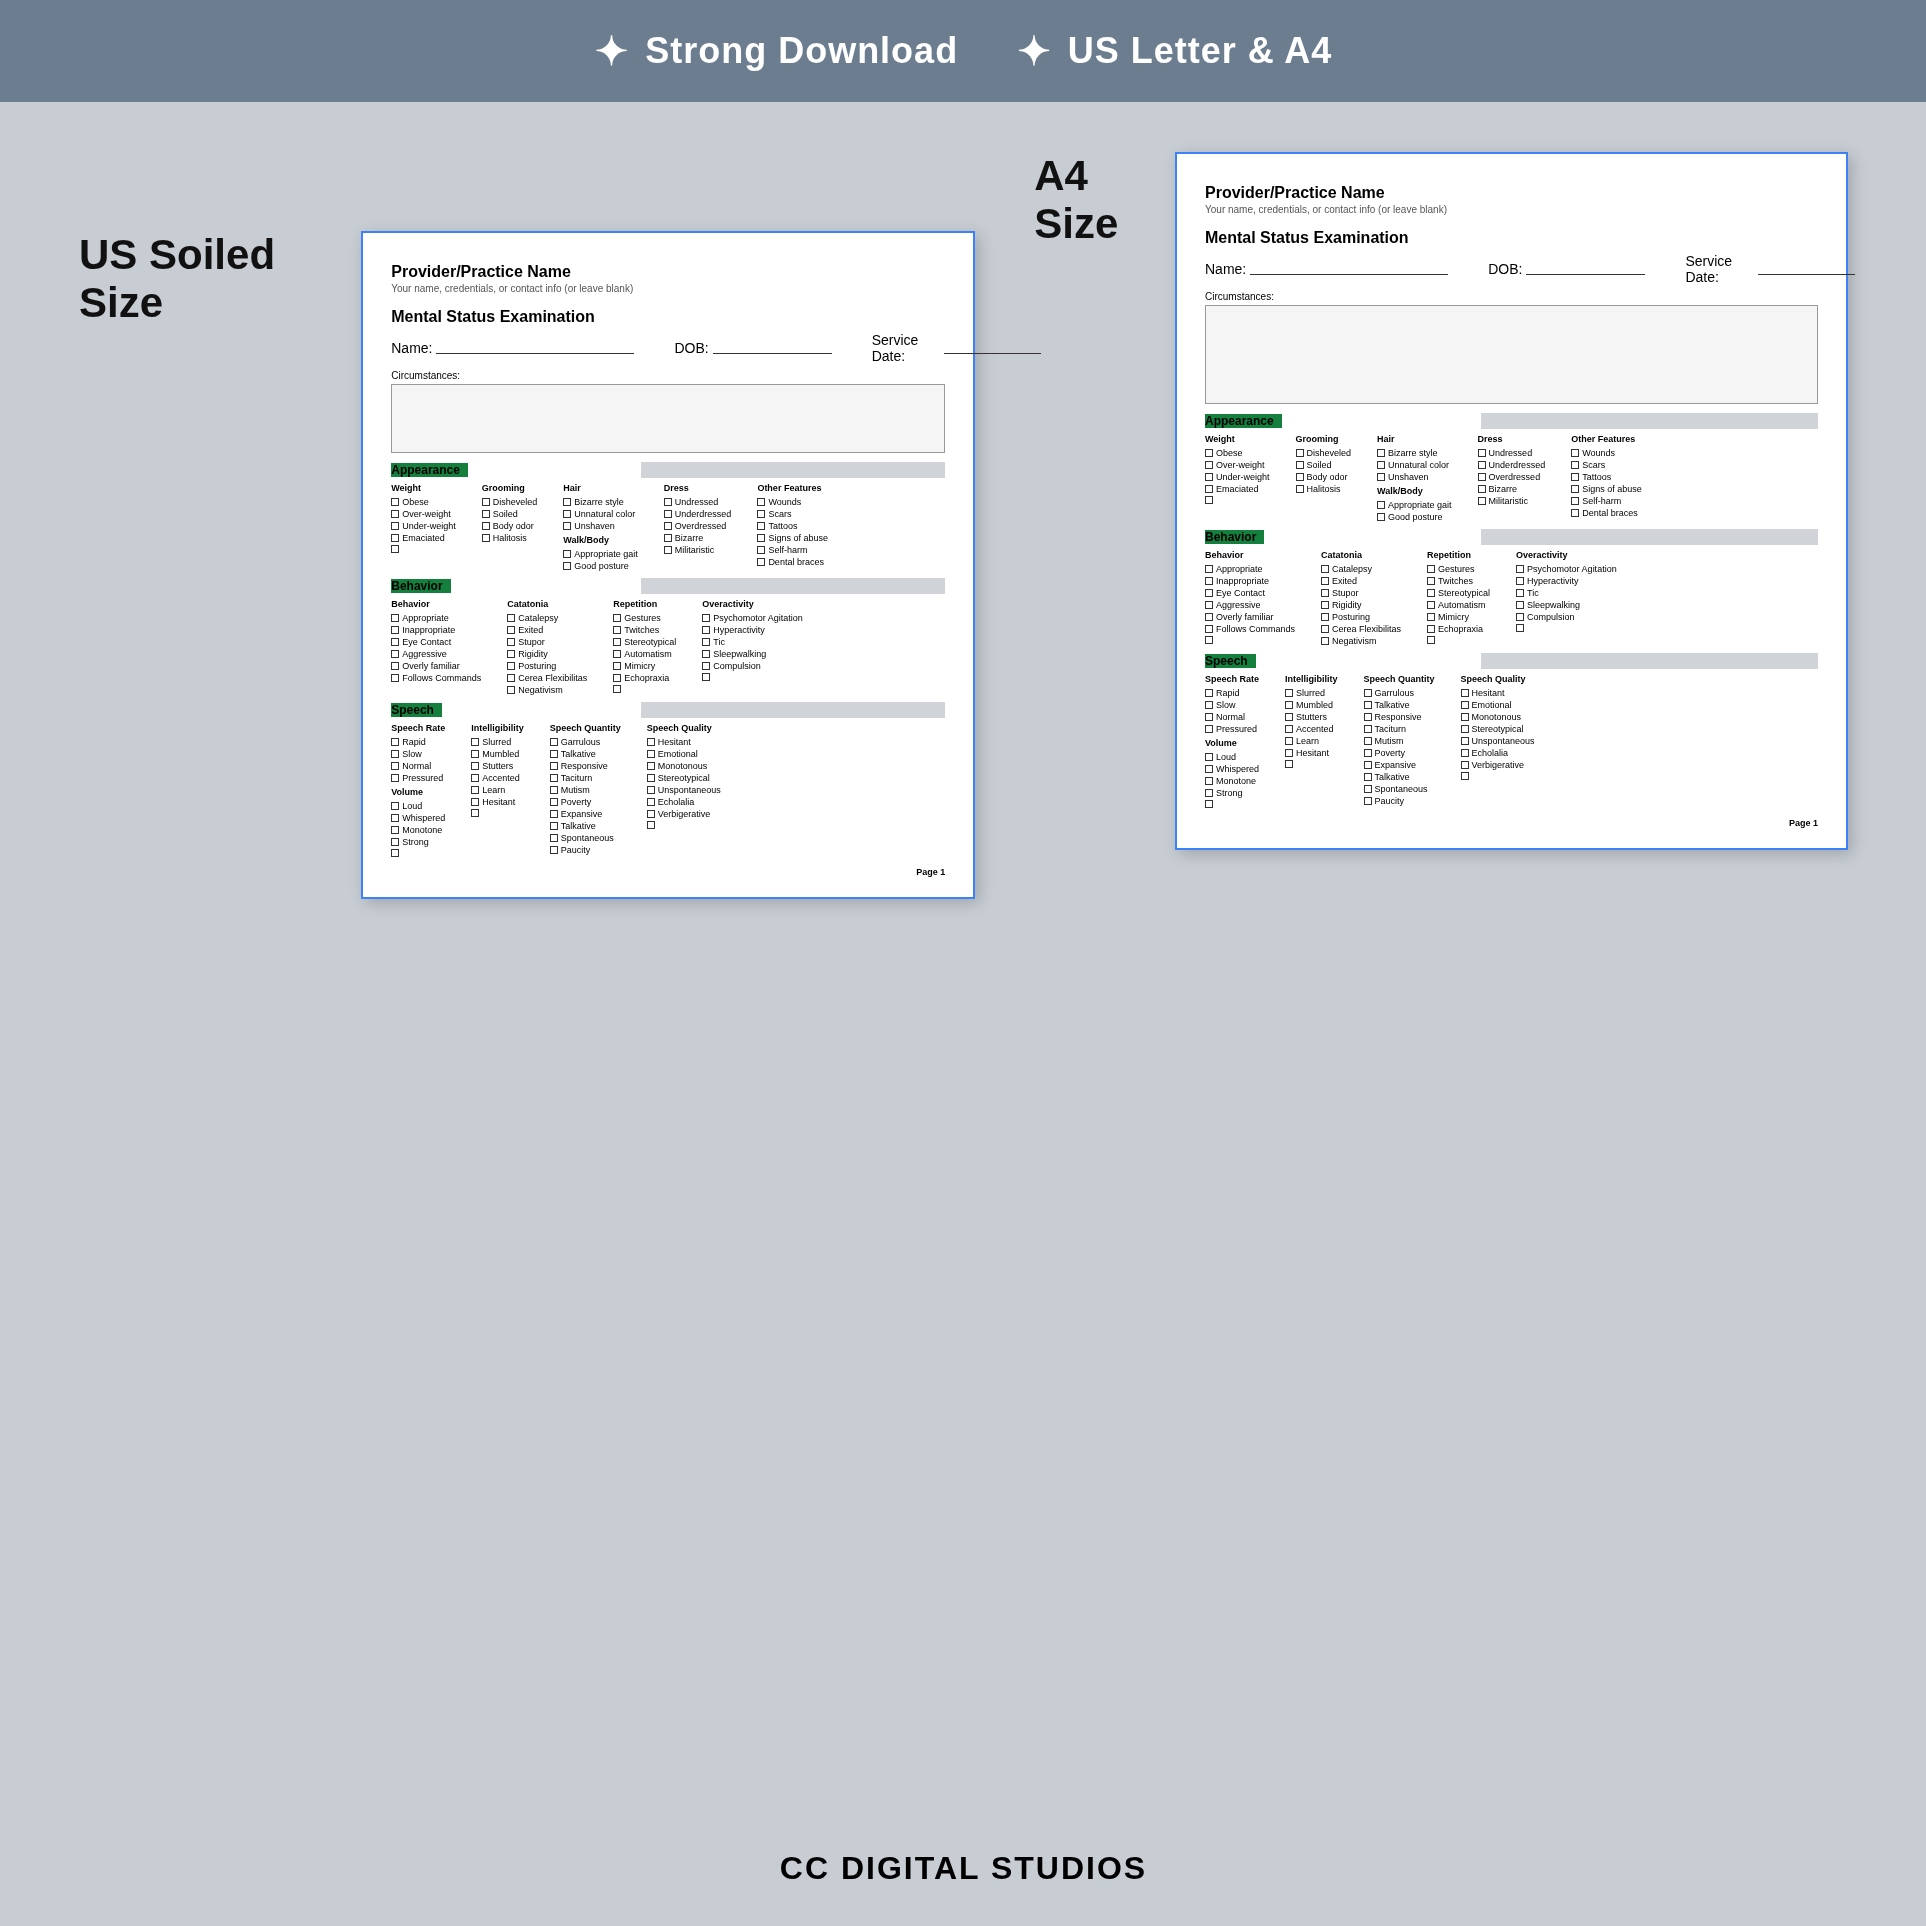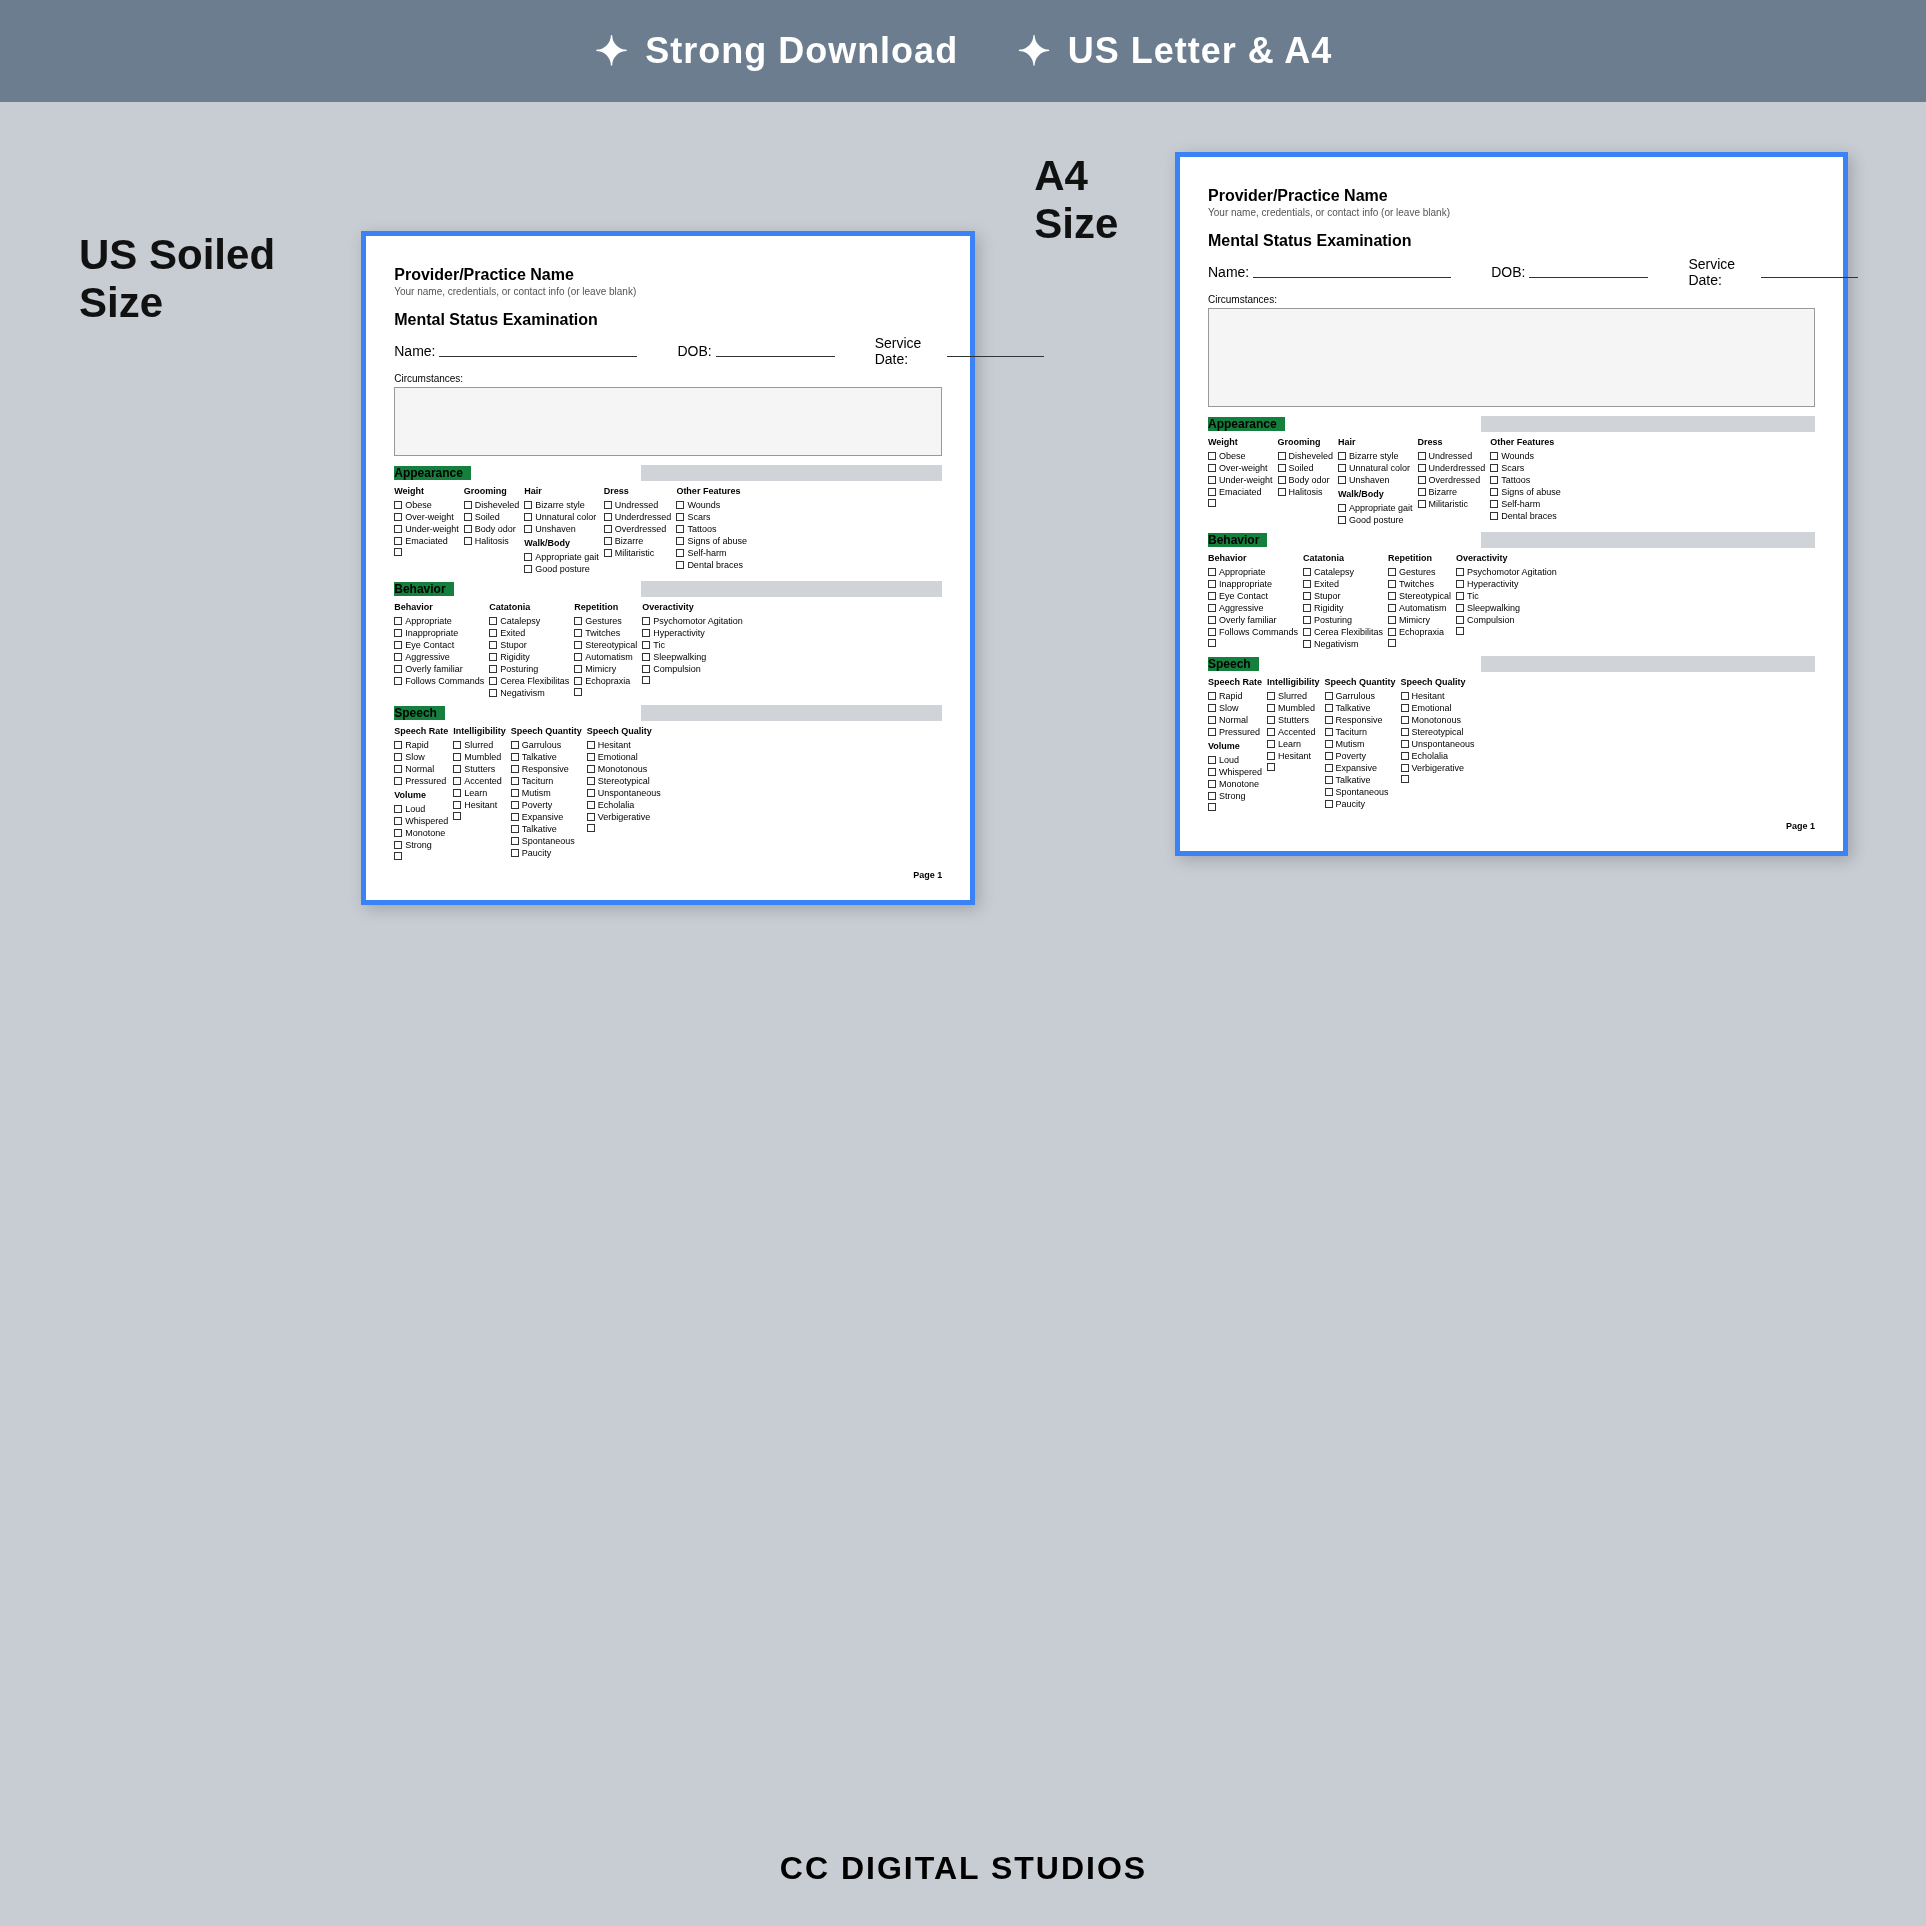--- a/index.html
+++ b/index.html
@@ -53,21 +53,21 @@
       align-items: flex-start;
     }
     .doc-title {
       font-size: 42px;
       font-weight: bold;
       margin-bottom: 20px;
       color: #111;
     }
     .doc-card {
       background: white;
-      border: 5px solid #3b82f6;
+      border: 2px solid #3b82f6;
       box-shadow: 4px 4px 15px rgba(0,0,0,0.2);
       padding: 30px 28px 20px 28px;
       width: 614px;
     }
     .doc-card.a4 {
       width: 673px;
     }
 
     
     .provider-name {
@@ -135,21 +135,21 @@
       width: 55%;
       height: 16px;
       background: #b0b8c0;
       opacity: 0.6;
       z-index: 0;
     }
 
     
     .checkbox-grid {
       display: flex;
-      gap: 5px;
+      gap: 26px;
       margin-bottom: 6px;
     }
     .checkbox-col {
       display: flex;
       flex-direction: column;
       gap: 2px;
     }
     .checkbox-col-header {
       font-size: 9px;
       font-weight: bold;

